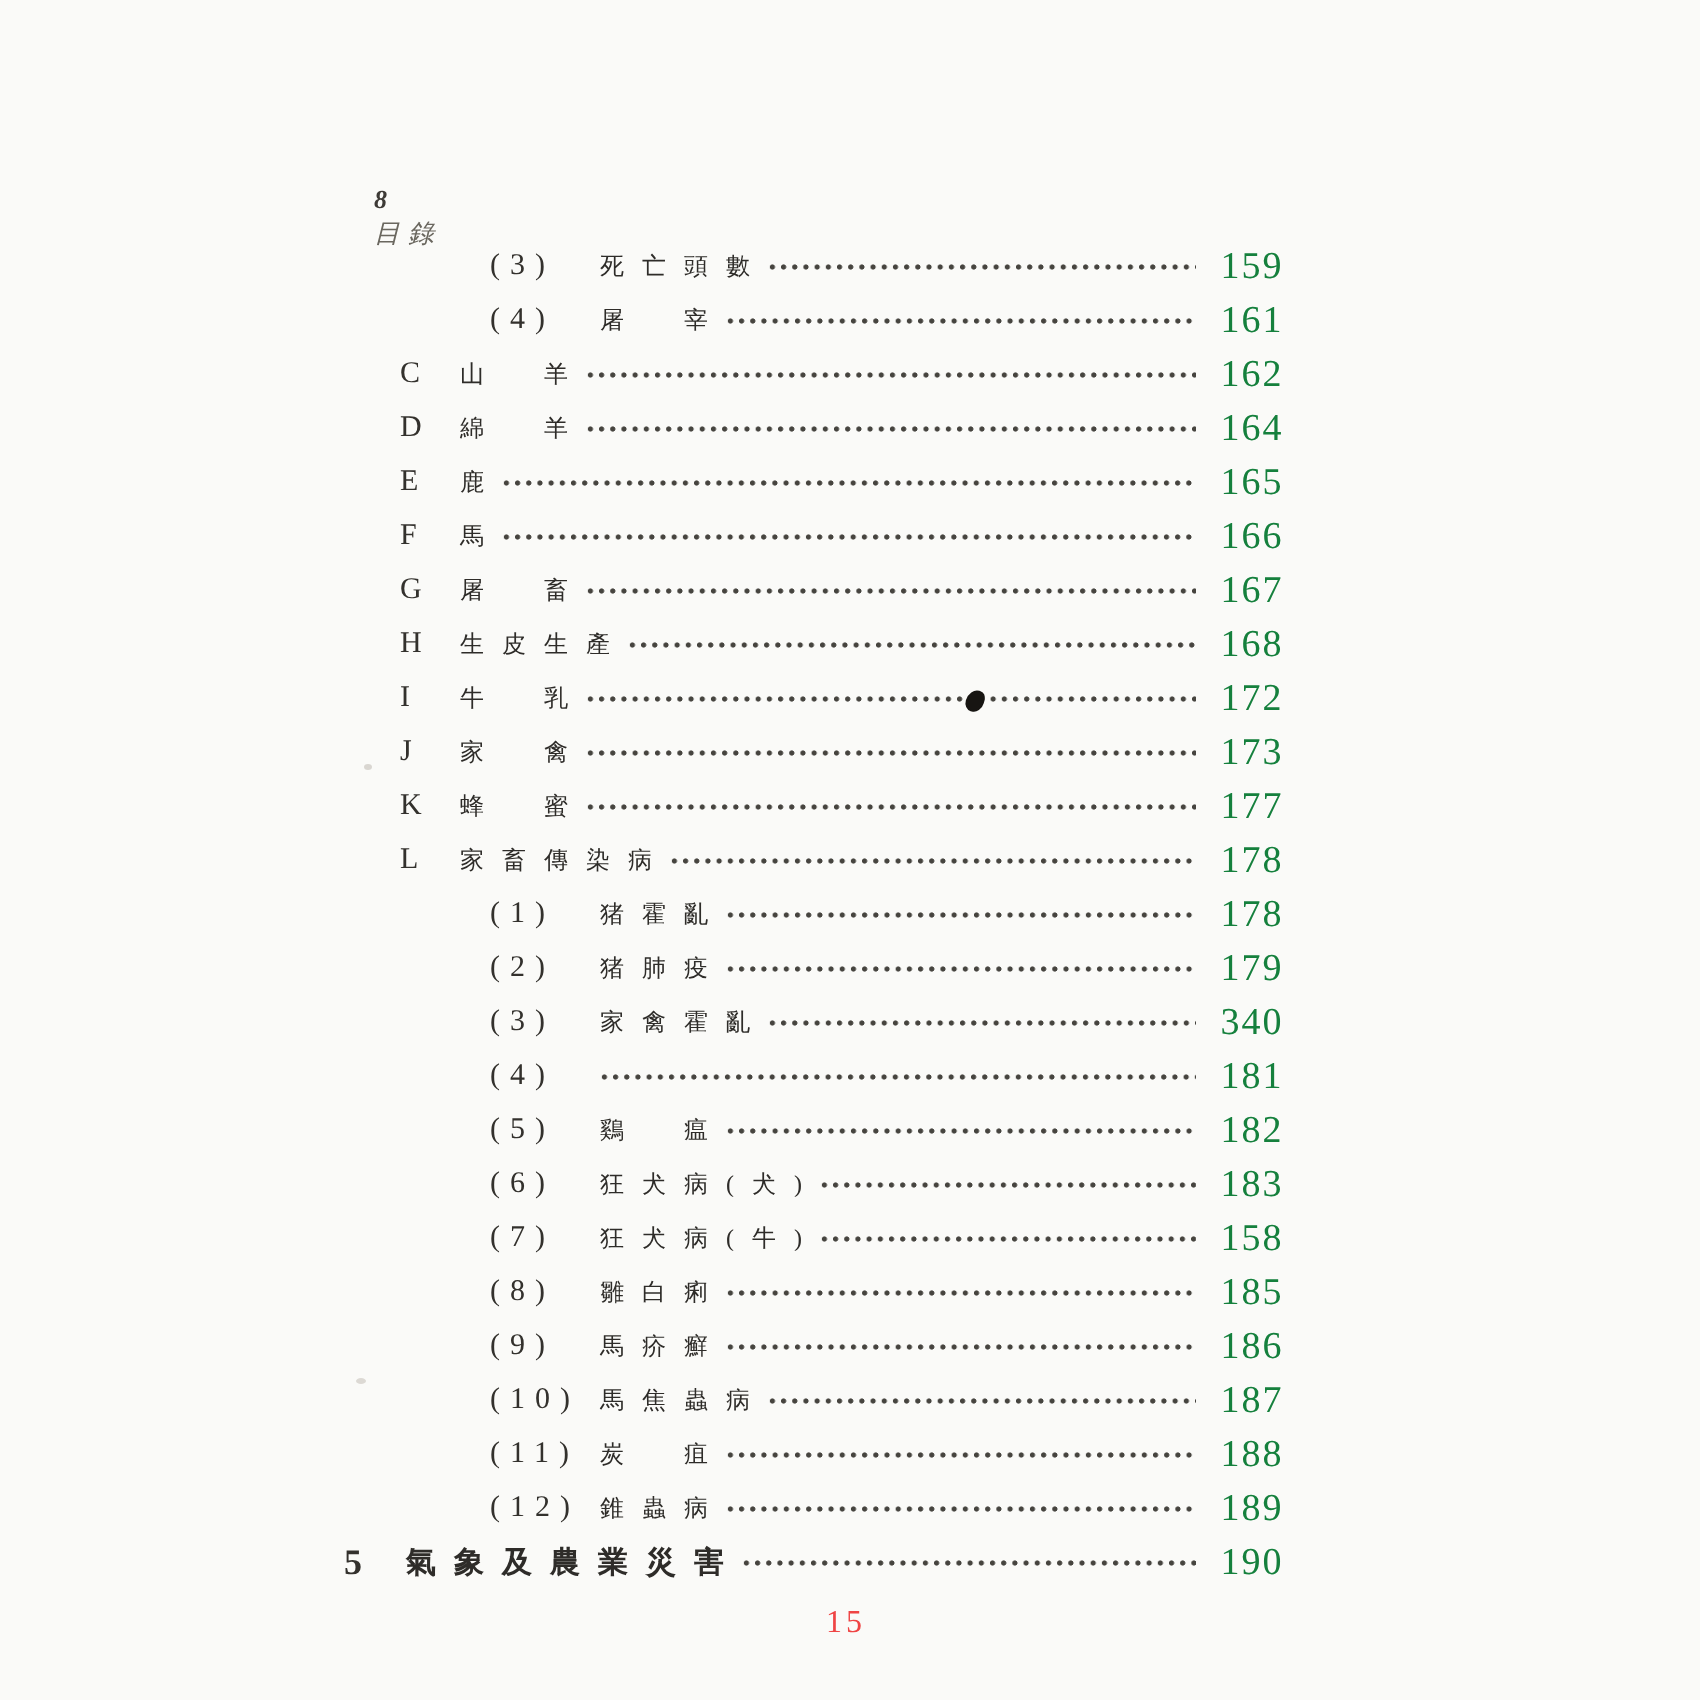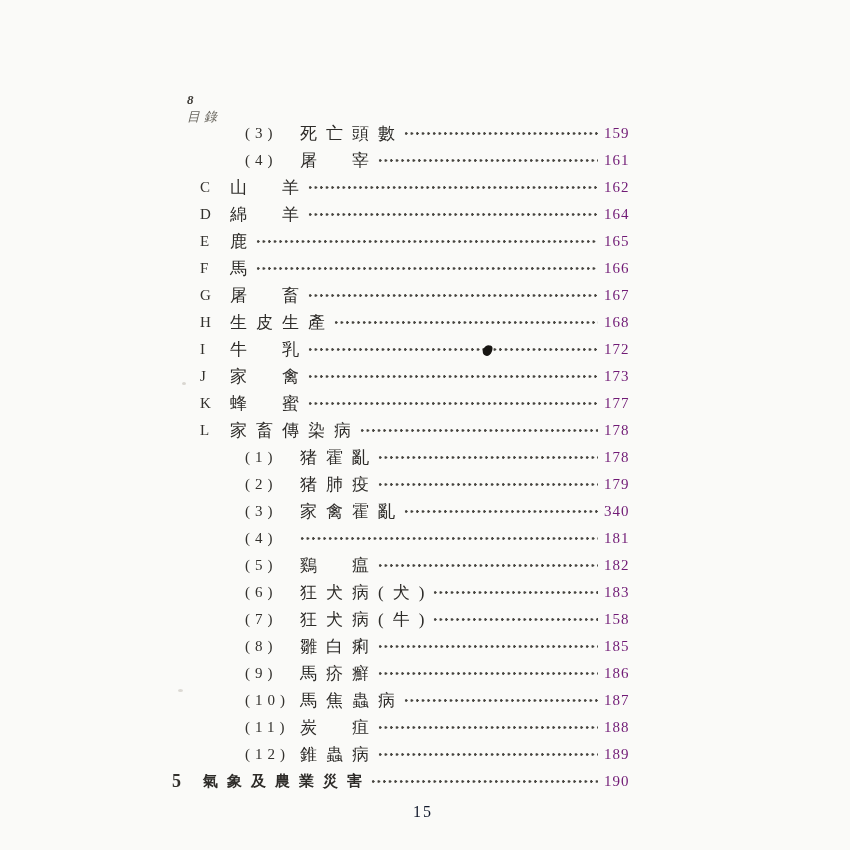--- a/index.html
+++ b/index.html
@@ -18,38 +18,38 @@
   
   .toc{position:absolute;left:170px;top:120px;width:478px;}
   .row{display:flex;align-items:center;height:27px;}
   .prefix{
     flex:0 0 auto;font-size:15px;letter-spacing:5px;white-space:pre;color:#33312d;
   }
   .lv-sub .prefix{margin-left:75px;width:55px;}
   .lv-letter .prefix{margin-left:30px;width:30px;letter-spacing:0;}
   .lv-section .prefix{margin-left:2px;width:31px;font-size:18px;font-weight:bold;letter-spacing:0;}
   .title{
-    flex:0 0 auto;font-size:17px;letter-spacing:9px;white-space:pre;
+    flex:0 0 auto;font-size:12px;letter-spacing:9px;white-space:pre;
     color:#2e2c29;
   }
   .lv-section .title{font-size:15px;letter-spacing:9px;font-weight:bold;}
   .leader{
     flex:1 1 auto;height:5px;margin-right:6px;min-width:20px;
     background-image:radial-gradient(circle at 2.2px 2.5px,#46443f 1.1px,rgba(0,0,0,0) 1.5px);
     background-size:5.6px 5px;background-repeat:repeat-x;background-position:left center;
   }
   .pagenum{
-    flex:0 0 44px;text-align:left;font-size:15px;letter-spacing:1px;
-    color:#701a75;font-weight:normal;
+    flex:0 0 44px;text-align:center;font-size:19px;letter-spacing:1px;
+    color:#15803d;font-weight:normal;
   }
   .lv-section .pagenum{font-weight:normal;}
   
   .footer{
     position:absolute;left:0;top:803px;width:846px;text-align:center;
-    font-size:16px;letter-spacing:2px;color:#0f172a;
+    font-size:16px;letter-spacing:2px;color:#ef4444;
   }
   
   .blob{
     position:absolute;left:483px;top:345px;width:9px;height:11px;
     background:#171512;border-radius:62% 38% 55% 45%;transform:rotate(16deg);
   }
   .speck1{position:absolute;left:182px;top:382px;width:4px;height:3px;background:#d9d6d1;border-radius:50%;}
   .speck2{position:absolute;left:178px;top:689px;width:5px;height:3px;background:#dcd9d4;border-radius:50%;}
 </style>
 </head>

